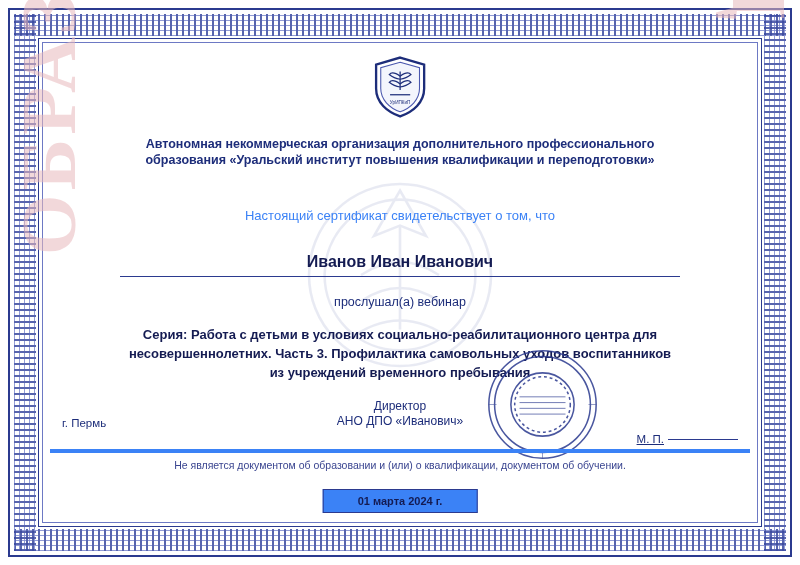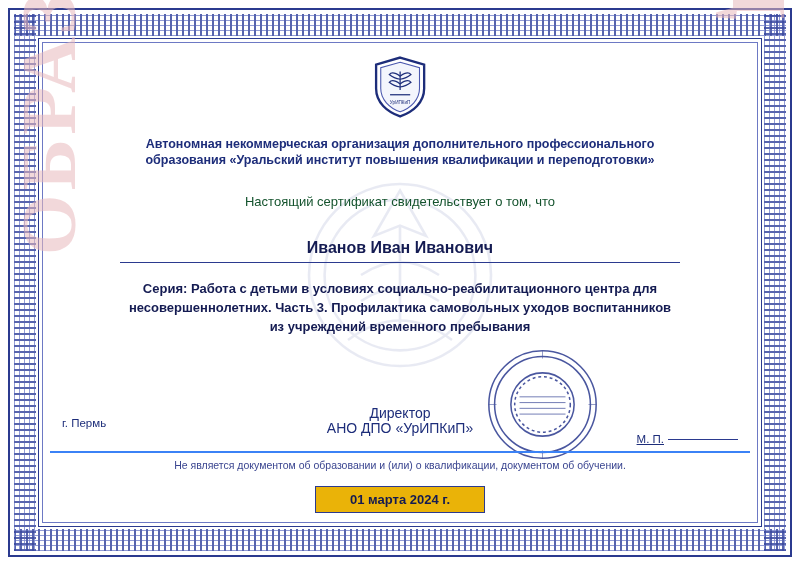--- a/index.html
+++ b/index.html
@@ -119,22 +119,22 @@
   .main-title {
     margin-top: 22px;
     color: #141b52;
     font-size: 56px;
     font-weight: bold;
     letter-spacing: 7px;
     font-family: "Liberation Serif", serif;
   }
 
   .subtitle {
-    margin-top: 26px;
-    color: #14532d;
+    margin-top: 40px;
+    color: #3b82f6;
     font-size: 13px;
   }
 
   .name-line {
     margin: 30px auto 0;
     width: 560px;
     border-bottom: 1px solid #2b3a8f;
     padding-bottom: 5px;
     color: #141b52;
     font-size: 16px;
@@ -167,23 +167,23 @@
     position: absolute;
     left: 12px;
     bottom: 16px;
     color: #1d2d7a;
     font-size: 11.5px;
   }
   .f-director {
     position: absolute;
     left: 50%;
     transform: translateX(-50%);
-    bottom: 9px;
-    color: #1d2d7a;
-    font-size: 14px;
+    bottom: 16px;
+    color: #1d2d7a;
+    font-size: 12px;
     line-height: 15px;
     text-align: center;
   }
   .f-seal {
     position: absolute;
     right: 12px;
     bottom: 0;
     color: #1d2d7a;
     font-size: 11.5px;
     white-space: nowrap;
@@ -196,35 +196,35 @@
     vertical-align: 3px;
     margin-left: 4px;
   }
 
   .disclaimer {
     position: absolute;
     left: 0; right: 0;
     bottom: 46px;
     color: #3a4590;
     font-size: 10.5px;
-    border-top: 2px solid #3b82f6;
+    border-top: 4px solid #3b82f6;
     padding-top: 6px;
   }
 
   .date-box {
     position: absolute;
     left: 50%;
     transform: translateX(-50%);
     bottom: 4px;
     border: 1px solid #2b3a8f;
     padding: 5px 34px;
     color: #141b52;
-    font-size: 13px;
-    font-weight: bold;
-    background: #eab308;
+    font-size: 11px;
+    font-weight: bold;
+    background: #3b82f6;
   }
 
   
   .stamp {
     position: absolute;
     right: 150px;
     bottom: 55px;
     width: 115px;
     height: 115px;
     opacity: .85;
@@ -275,20 +275,21 @@
       <text x="35" y="62" font-size="6" fill="#1d2d7a" text-anchor="middle" font-family="Liberation Sans, sans-serif">УрИПКиП</text>
     </svg>
 
     <div class="org-title">Автономная некоммерческая организация дополнительного профессионального образования «Уральский институт повышения квалификации и переподготовки»</div>
 
 
     <div class="subtitle">Настоящий сертификат свидетельствует о том, что</div>
 
     <div class="name-line">Иванов Иван Иванович</div>
 
+    <div class="attended">прослушал(а) вебинар</div>
 
     <div class="course">Серия: Работа с детьми в условиях социально-реабилитационного центра для несовершеннолетних. Часть 3. Профилактика самовольных уходов воспитанников из учреждений временного пребывания</div>
 
     
     <svg class="stamp" viewBox="0 0 120 120">
       <g fill="none" stroke="#2b3a8f" stroke-width="1.6">
         <circle cx="60" cy="60" r="56"></circle>
         <circle cx="60" cy="60" r="50"></circle>
         <circle cx="60" cy="60" r="33"></circle>
         <circle cx="60" cy="60" r="29" stroke-dasharray="3 3"></circle>
@@ -299,21 +300,21 @@
       <g stroke="#2b3a8f" stroke-width="1" opacity=".6">
         <path d="M60 4 v8 M60 108 v8 M4 60 h8 M108 60 h8"></path>
       </g>
     </svg>
 
     
     <div class="footer">
       <div class="f-city">г. Пермь</div>
       <div class="f-director">
         <div>Директор</div>
-        <div>АНО ДПО «УрИПКиП»</div>
+        <div>АНО ДПО «Иванович»</div>
       </div>
       <div class="f-seal">
         <span>М. П.</span><span class="rule"></span>
       </div>
     </div>
 
     <div class="disclaimer">Не является документом об образовании и (или) о квалификации, документом об обучении.</div>
 
     <div class="date-box">01 марта 2024 г.</div>
   </div>

